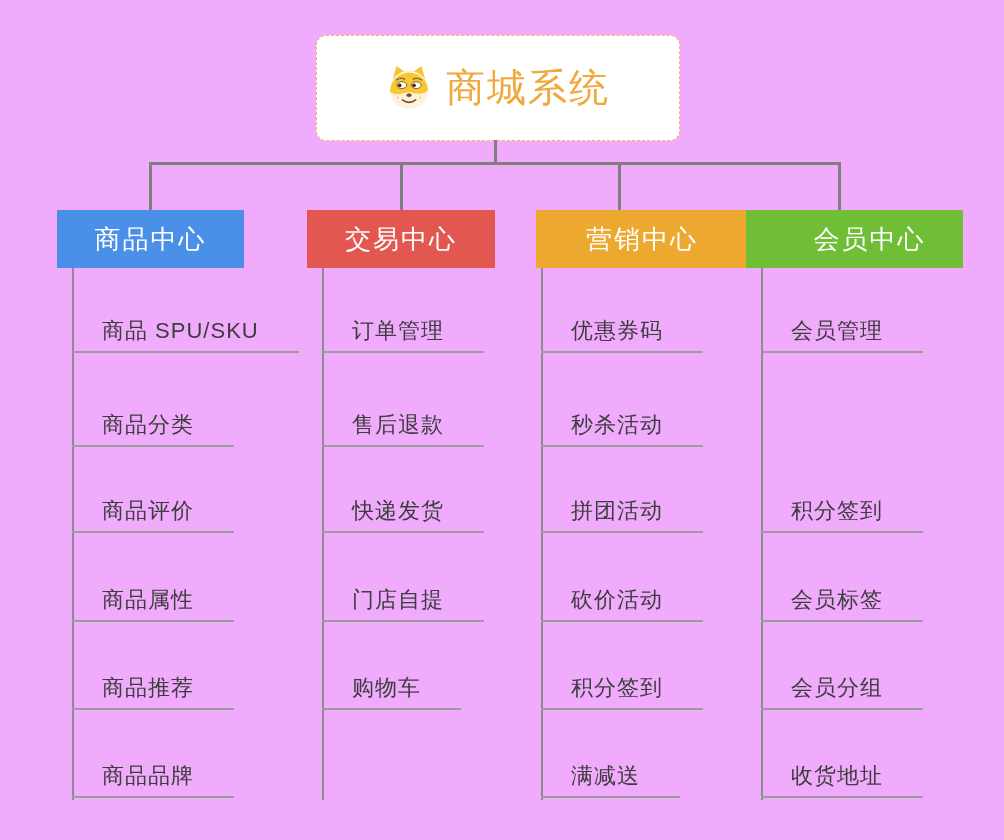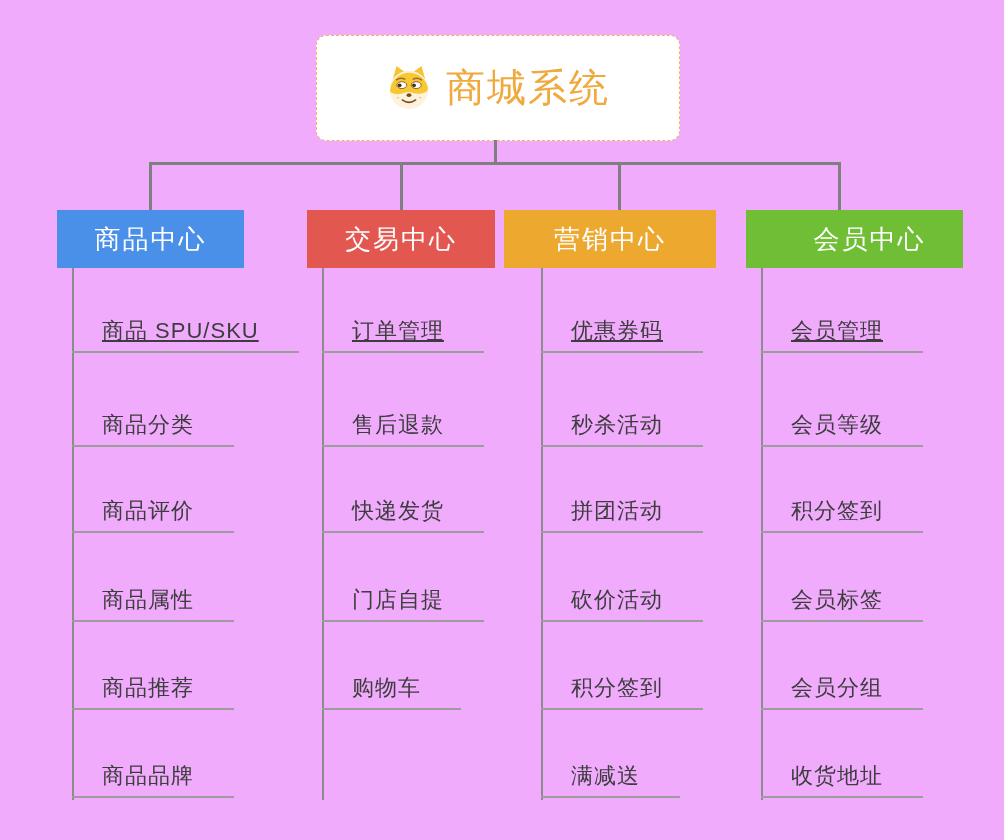--- a/index.html
+++ b/index.html
@@ -52,21 +52,21 @@
     border-radius:0;
     color:#ffffff;
     font-size:26px;
     letter-spacing:2px;
     text-align:center;
     line-height:58px;
     white-space:nowrap;
   }
   .bb-1{left:57px;width:187px;}
   .bb-2{left:307px;width:188px;}
-  .bb-3{left:504px;width:212px;}
+  .bb-3{left:536px;width:212px;}
   .bb-4{left:746px;width:187px;padding-left:30px;}
   
   .trunk{
     position:absolute;
     top:268px;
     width:2px;height:532px;
     background:#8c8c8c;
   }
   .tr-1{left:72px;}
   .tr-2{left:322px;}
@@ -80,21 +80,21 @@
     font-size:22px;
     line-height:31px;
     color:#3d3d3d;
     white-space:nowrap;
     letter-spacing:1px;
   }
   .col-1{left:72px;}
   .col-2{left:322px;}
   .col-3{left:541px;}
   .col-4{left:761px;}
-  .row-1{top:315px;text-decoration:underline;}
+  .row-1{top:315px;}
   .row-2{top:409px;}
   .row-3{top:495px;}
   .row-4{top:584px;}
   .row-5{top:672px;}
   .row-6{top:760px;}
 </style>
 </head>
 <body>
 
 <div class="canvas">
@@ -152,19 +152,18 @@
   <div class="leaf col-2 row-5">购物车</div>
 
   <div class="leaf col-3 row-1">优惠券码</div>
   <div class="leaf col-3 row-2">秒杀活动</div>
   <div class="leaf col-3 row-3">拼团活动</div>
   <div class="leaf col-3 row-4">砍价活动</div>
   <div class="leaf col-3 row-5">积分签到</div>
   <div class="leaf col-3 row-6">满减送</div>
 
   <div class="leaf col-4 row-1">会员管理</div>
-  <div class="leaf col-4 row-2">会员等级</div>
   <div class="leaf col-4 row-3">积分签到</div>
   <div class="leaf col-4 row-4">会员标签</div>
   <div class="leaf col-4 row-5">会员分组</div>
   <div class="leaf col-4 row-6">收货地址</div>
 
 </div>
 
 </body></html>

